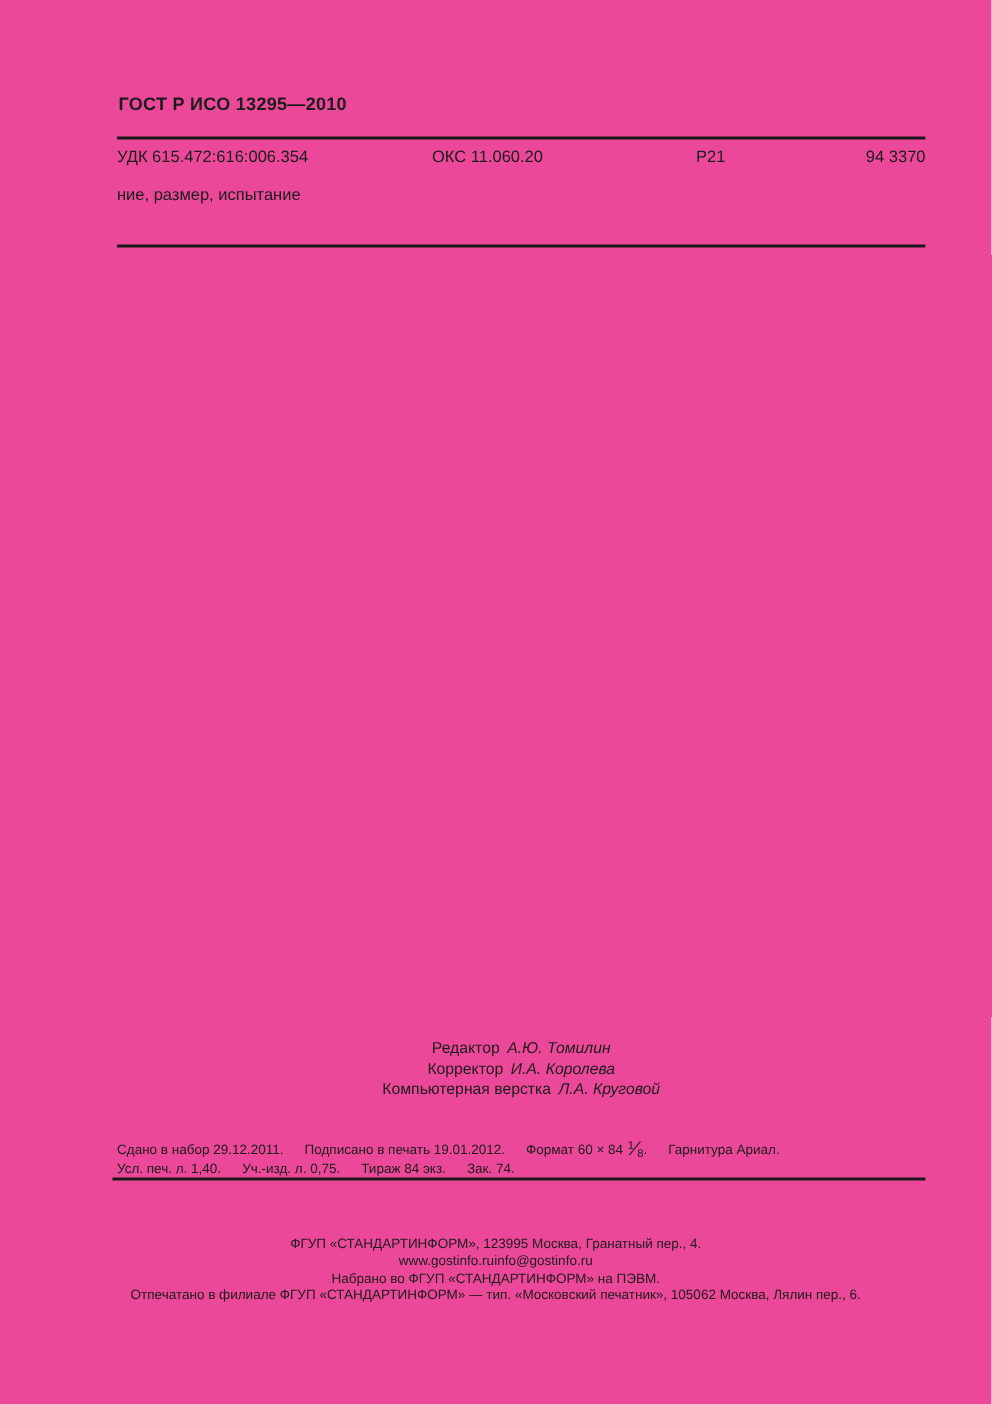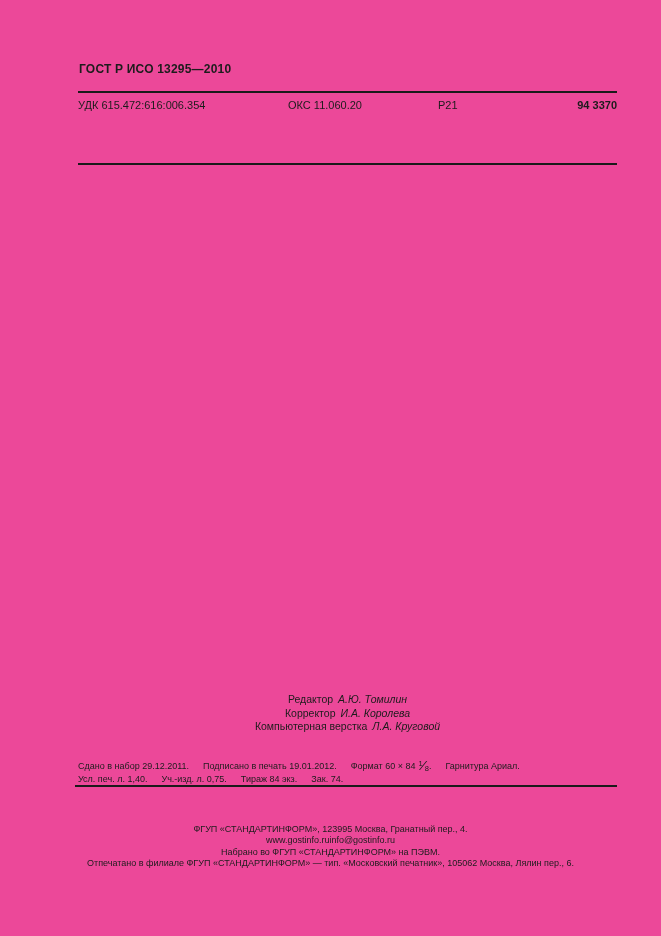--- a/index.html
+++ b/index.html
@@ -28,22 +28,22 @@
   .rule-2 { top: 163px; }
   .rule-3 { top: 785px; left: 75px; width: 542px; }
 
   .udk-row {
     top: 99px; left: 78px; width: 539px; height: 14px;
     font-size: 11px;
   }
   .udk-row .seg { position: absolute; top: 0; white-space: nowrap; }
   .seg-udk   { left: 0; }
   .seg-oks   { left: 210px; }
-  .seg-group { left: 360px; }
-  .seg-code  { right: 0; font-weight: bold; }
+  .seg-group { left: 386px; }
+  .seg-code  { right: 0; }
 
   .keywords {
     top: 123px; left: 78px; width: 539px;
     font-size: 11px; line-height: 15px;
   }
   .keywords .kw-line-1 { text-align: justify; text-align-last: justify; white-space: nowrap; overflow: hidden; }
   .keywords .kw-line-2 { text-align: left; }
 
   .credits {
     top: 693px; left: 78px; width: 539px;
@@ -83,20 +83,21 @@
   <div class="abs rule rule-1"></div>
 
   <div class="abs udk-row">
     <span class="seg seg-udk">УДК  615.472:616:006.354</span>
     <span class="seg seg-oks">ОКС  11.060.20</span>
     <span class="seg seg-group">Р21</span>
     <span class="seg seg-code">94  3370</span>
   </div>
 
   <div class="abs keywords">
+    <div class="kw-line-2">ние, размер, испытание</div>
   </div>
 
   <div class="abs rule rule-2"></div>
 
   <div class="abs credits">
     <div>
       <span>Редактор</span><span class="credit-name">А.Ю. Томилин</span>
     </div>
     <div>
       <span>Корректор</span><span class="credit-name">И.А. Королева</span>

